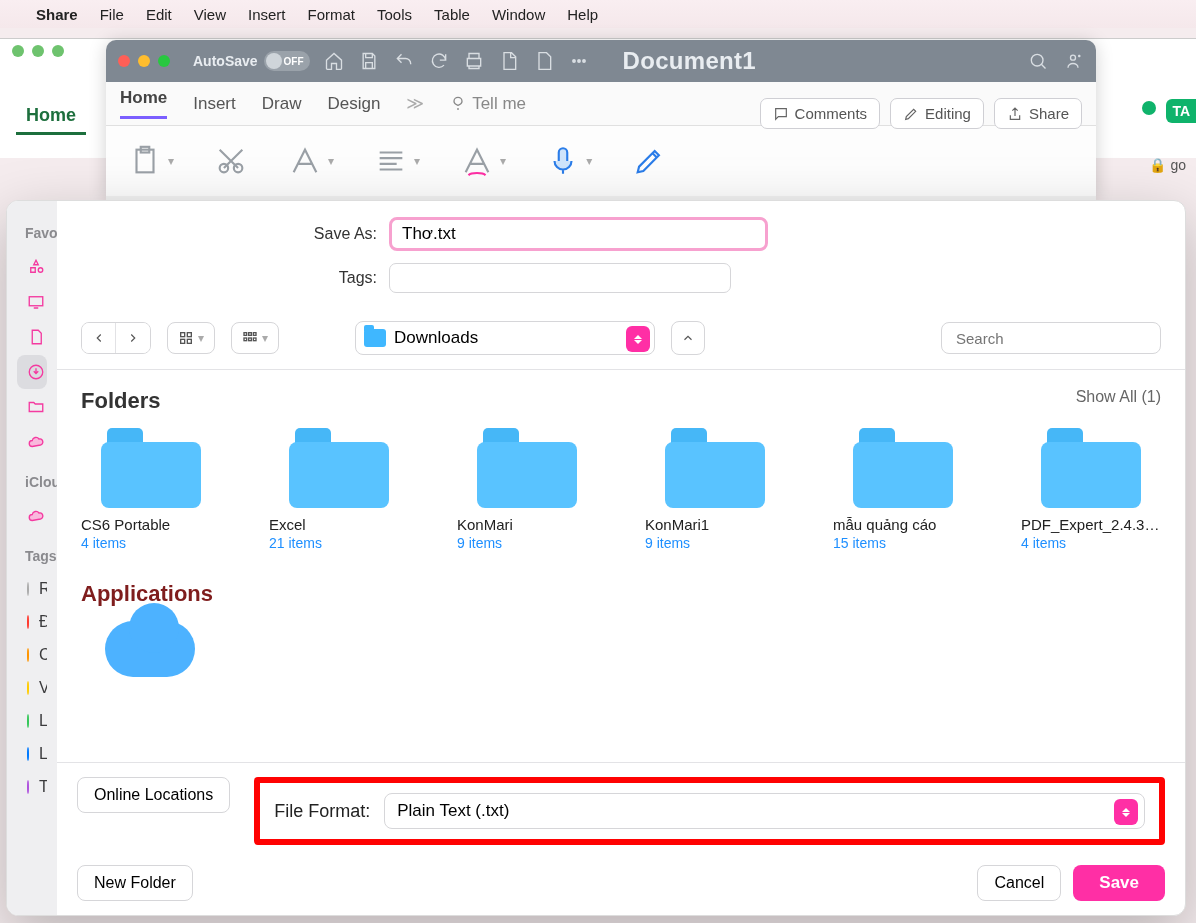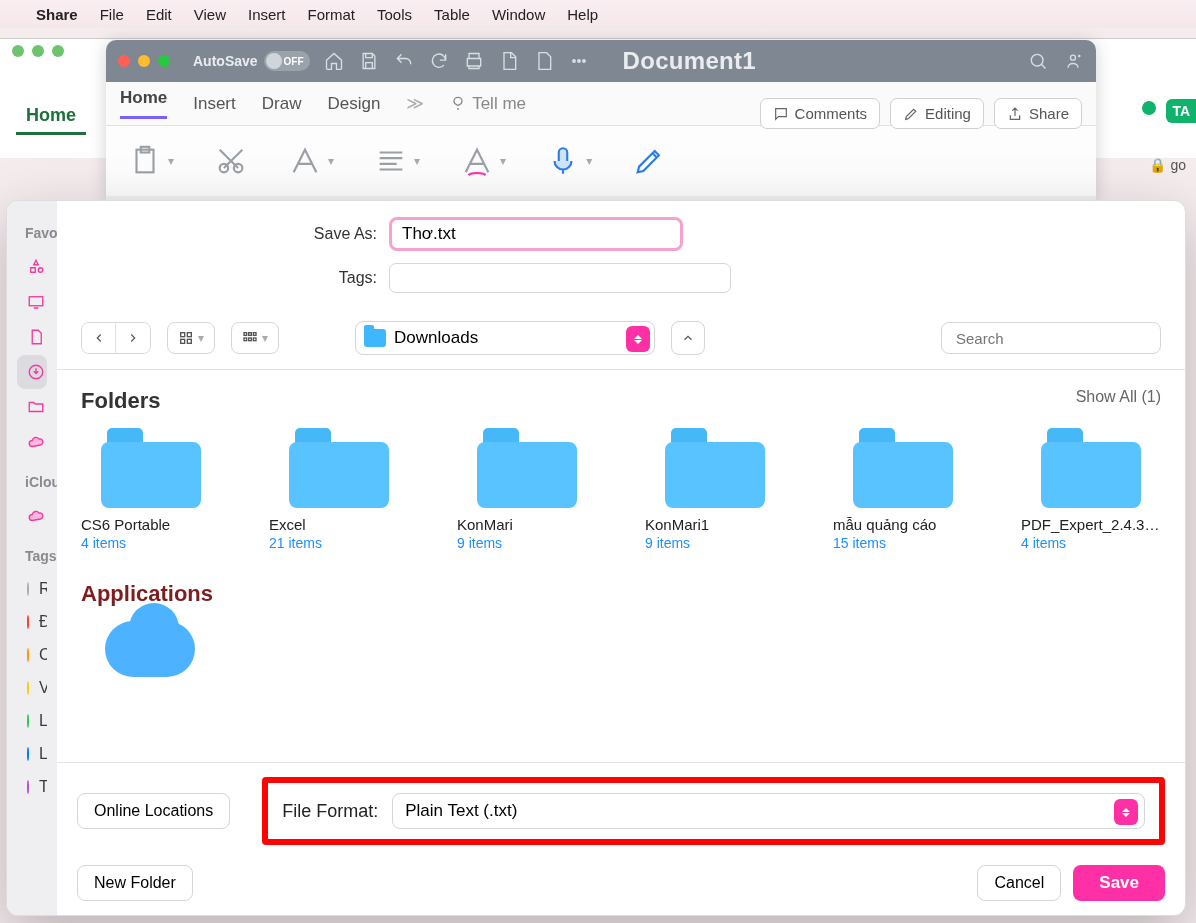--- a/index.html
+++ b/index.html
@@ -62,21 +62,21 @@
   .td-red{background:#ff3b30;border-color:#ff3b30;} .td-orange{background:#ff9500;border-color:#ff9500;}
   .td-yellow{background:#ffcc00;border-color:#ffcc00;} .td-green{background:#34c759;border-color:#34c759;}
   .td-blue{background:#007aff;border-color:#007aff;} .td-purple{background:#af52de;border-color:#af52de;}
   .td-none{background:transparent;}
 
   .main{ flex:1; display:flex; flex-direction:column; }
   .form-top{ padding:16px 30px 6px; }
   .form-row{ display:flex; align-items:center; gap:12px; margin-bottom:12px;}
   .form-row label{ width:290px; text-align:right; font-size:16px; color:#333;}
   .saveas-wrap{ position:relative; }
-  .saveas-wrap input{ width:294px; height:34px; border:3px solid #f7a1cf; border-radius:8px; padding:0 10px; font-size:17px; background:#fff;}
+  .saveas-wrap input{ width:379px; height:34px; border:3px solid #f7a1cf; border-radius:8px; padding:0 10px; font-size:17px; background:#fff;}
   .tags-input{ width:342px; height:30px; border:1px solid #d6d6d9; border-radius:7px; background:#fff;}
 
   .toolbar{ display:flex; align-items:center; gap:16px; padding:10px 24px 14px; }
   .seg{ display:flex; border:1px solid #d6d6d9; border-radius:8px; overflow:hidden; height:32px; background:#fff;}
   .seg button{ width:34px; background:#fff; border:none; border-right:1px solid #e2e2e5; display:flex;align-items:center;justify-content:center;}
   .seg button:last-child{border-right:none;}
   .seg svg{width:14px;height:14px;stroke:#555;fill:none;stroke-width:2;}
   .view-seg{ display:flex; border:1px solid #d6d6d9; border-radius:8px; height:32px; background:#fff; align-items:center;}
   .view-seg .part{ padding:0 10px; display:flex; align-items:center; gap:4px;}
   .loc-select{ flex:0 0 300px; height:34px; border:1px solid #d6d6d9; border-radius:8px; background:#fff; display:flex; align-items:center; padding:0 8px; gap:8px; margin-left:60px; position:relative;}
@@ -98,21 +98,21 @@
   .folder .icon{ width:100px; height:80px; margin:0 auto 8px; position:relative;}
   .folder .icon .body{ position:absolute; bottom:0; width:100px; height:66px; background:#59c3ff; border-radius:8px;}
   .folder .icon .tab{ position:absolute; top:0; left:6px; width:36px; height:18px; background:#46b7f7; border-radius:5px 5px 0 0;}
   .folder .name{ color:#222; white-space:nowrap; overflow:hidden; text-overflow:ellipsis;}
   .folder .count{ color:#1e8fff; font-size:14px; margin-top:2px;}
   .apps-head{ font-size:22px; font-weight:700; color:#7f1d1d; margin:30px 0 14px;}
   .cloudico{ width:90px; height:56px; background:#4db2ff; border-radius:40px; position:relative; margin-left:24px;}
   .cloudico::before{content:"";position:absolute;top:-18px;left:24px;width:50px;height:50px;background:#4db2ff;border-radius:50%;}
 
   .bottom{ border-top:1px solid #e3e3e6; padding:14px 20px; display:flex; flex-direction:column; gap:20px; }
-  .row1{ display:flex; align-items:center; gap:32px;}
+  .row1{ display:flex; align-items:flex-start; gap:24px;}
   .btn-outline{ border:1px solid #d6d6d9; background:#fff; border-radius:8px; padding:8px 16px; font-size:16px;}
   .ff-box{ flex:1; border:6px solid #ff0202; border-radius:4px; padding:10px 14px; display:flex; align-items:center; gap:14px;}
   .ff-box label{ font-size:18px; color:#222;}
   .ff-select{ flex:1; height:36px; border:1px solid #d6d6d9; border-radius:8px; background:#fff; display:flex; align-items:center; padding:0 12px; position:relative; font-size:17px;}
   .ff-select .chev{ position:absolute; right:6px; top:5px; width:24px; height:26px; background:#ff2fa5; border-radius:6px; display:flex; flex-direction:column; align-items:center; justify-content:center;}
   .ff-select .chev::before,.ff-select .chev::after{content:"";border:4px solid transparent;}
   .ff-select .chev::before{border-bottom-color:#fff;margin-bottom:1px;}
   .ff-select .chev::after{border-top-color:#fff;}
   .row2{ display:flex; align-items:center;}
   .row2 .spacer{flex:1;}

